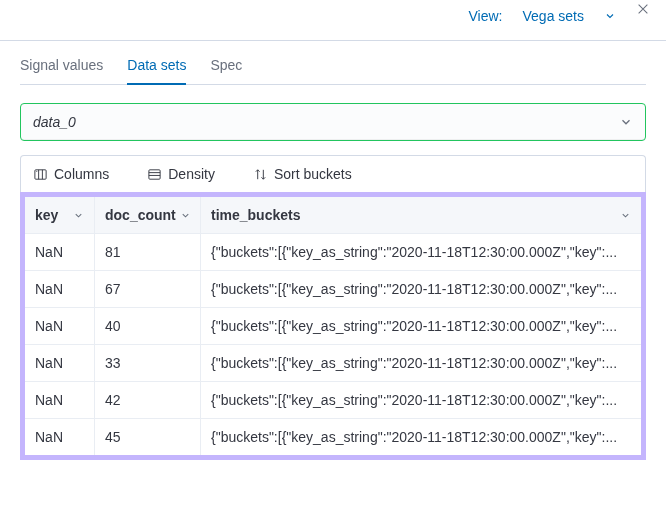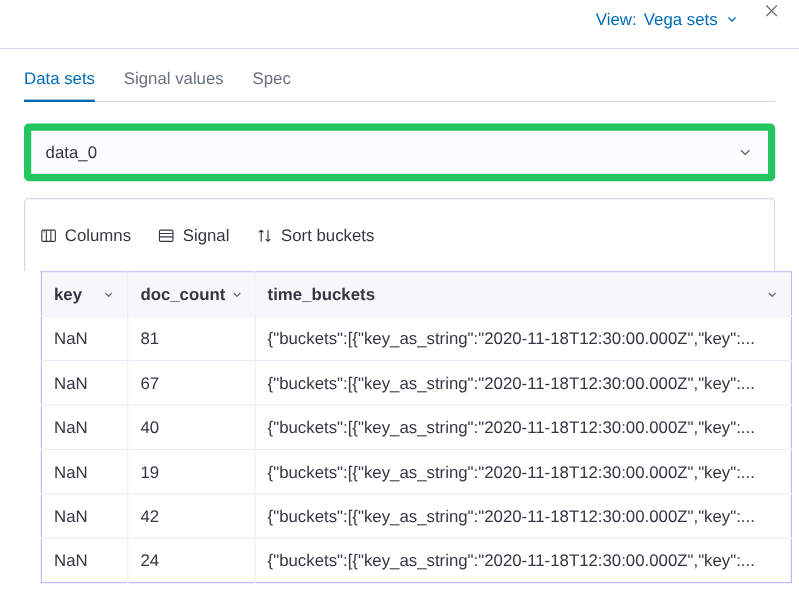--- a/index.html
+++ b/index.html
@@ -17,21 +17,21 @@
   .topbar {
     display: flex;
     justify-content: flex-end;
     align-items: center;
     padding: 8px 16px 16px 16px;
     gap: 12px;
   }
   .view-select {
     display: flex;
     align-items: center;
-    gap: 6px;
+    gap: 20px;
     color: #006bb4;
     cursor: pointer;
     font-size: 14px;
   }
   .close-x {
     color: #69707d;
     font-size: 16px;
     line-height: 1;
     cursor: pointer;
     margin-left: 8px;
@@ -53,52 +53,52 @@
   }
   .tab.active {
     color: #006bb4;
     border-bottom: 2px solid #006bb4;
     margin-bottom: -1px;
   }
   .dataset-select {
     display: flex;
     justify-content: space-between;
     align-items: center;
-    border: 6px solid #22c55e;
+    border: 1px solid #22c55e;
     background: #fbfcfd;
     border-radius: 4px;
     padding: 10px 12px;
     color: #343741;
     cursor: pointer;
     margin-bottom: 14px;
     box-shadow: inset 0 -2px 0 -1px rgba(0,0,0,0.05);
+    font-style: italic;
   }
   .toolbar {
     display: flex;
-    gap: 22px;
+    gap: 38px;
     border: 1px solid #d3dae6;
     border-bottom: none;
-    padding: 22px 12px;
+    padding: 10px 12px;
     border-radius: 4px 4px 0 0;
   }
   .tool {
     display: flex;
     align-items: center;
     gap: 6px;
     color: #343741;
     cursor: pointer;
     font-size: 14px;
   }
   .icon { display: inline-flex; }
   table.grid {
     width: 100%;
     border-collapse: collapse;
-    border: 1px solid #c4b5fd;
+    border: 5px solid #c4b5fd;
     table-layout: fixed;
-    margin-left: 14px;
   }
   table.grid th, table.grid td {
     border-bottom: 1px solid #e9edf3;
     border-right: 1px solid #e9edf3;
     text-align: left;
     font-size: 14px;
     padding: 10px 10px;
     white-space: nowrap;
     overflow: hidden;
     text-overflow: ellipsis;
@@ -141,22 +141,22 @@
     <div class="close-x">
       <svg width="14" height="14" viewBox="0 0 16 16">
           <path d="M3 3l10 10M13 3L3 13" stroke="#69707d" stroke-width="1.2" fill="none"></path>
         </svg>
     </div>
   </div>
   <div class="divider"></div>
 
   <div class="panel">
     <div class="tabs">
+      <div class="tab">Signal values</div>
       <div class="tab active">Data sets</div>
-      <div class="tab">Signal values</div>
       <div class="tab">Spec</div>
     </div>
 
     <div class="dataset-select">
       <span>data_0</span>
       <span class="chev">
         <svg width="14" height="14" viewBox="0 0 16 16">
             <path d="M4 6l4 4 4-4" fill="none" stroke="#69707d" stroke-width="1.5"></path>
           </svg>
       </span>
@@ -173,21 +173,21 @@
         </span>
         <span>Columns</span>
       </div>
       <div class="tool">
         <span class="icon">
           <svg width="15" height="15" viewBox="0 0 16 16">
               <rect x="2" y="3" width="12" height="10" rx="1" fill="none" stroke="#343741" stroke-width="1"></rect>
               <path d="M2 6h12M2 9h12" stroke="#343741" stroke-width="1"></path>
             </svg>
         </span>
-        <span>Signal</span>
+        <span>Density</span>
       </div>
       <div class="tool">
         <span class="icon">
           <svg width="15" height="15" viewBox="0 0 16 16">
               <path d="M5 3v10M5 3l-2 2M5 3l2 2M11 13V3M11 13l-2-2M11 13l2-2" stroke="#343741" stroke-width="1" fill="none"></path>
             </svg>
         </span>
         <span>Sort buckets</span>
       </div>
     </div>
@@ -238,29 +238,29 @@
             <td>67</td>
             <td>{"buckets":[{"key_as_string":"2020-11-18T12:30:00.000Z","key":...</td>
           </tr>
           <tr>
             <td>NaN</td>
             <td>40</td>
             <td>{"buckets":[{"key_as_string":"2020-11-18T12:30:00.000Z","key":...</td>
           </tr>
           <tr>
             <td>NaN</td>
-            <td>19</td>
+            <td>33</td>
             <td>{"buckets":[{"key_as_string":"2020-11-18T12:30:00.000Z","key":...</td>
           </tr>
           <tr>
             <td>NaN</td>
             <td>42</td>
             <td>{"buckets":[{"key_as_string":"2020-11-18T12:30:00.000Z","key":...</td>
           </tr>
           <tr>
             <td>NaN</td>
-            <td>24</td>
+            <td>45</td>
             <td>{"buckets":[{"key_as_string":"2020-11-18T12:30:00.000Z","key":...</td>
           </tr>
         </tbody>
     </table>
   </div>
 </div>
 
 </body></html>

